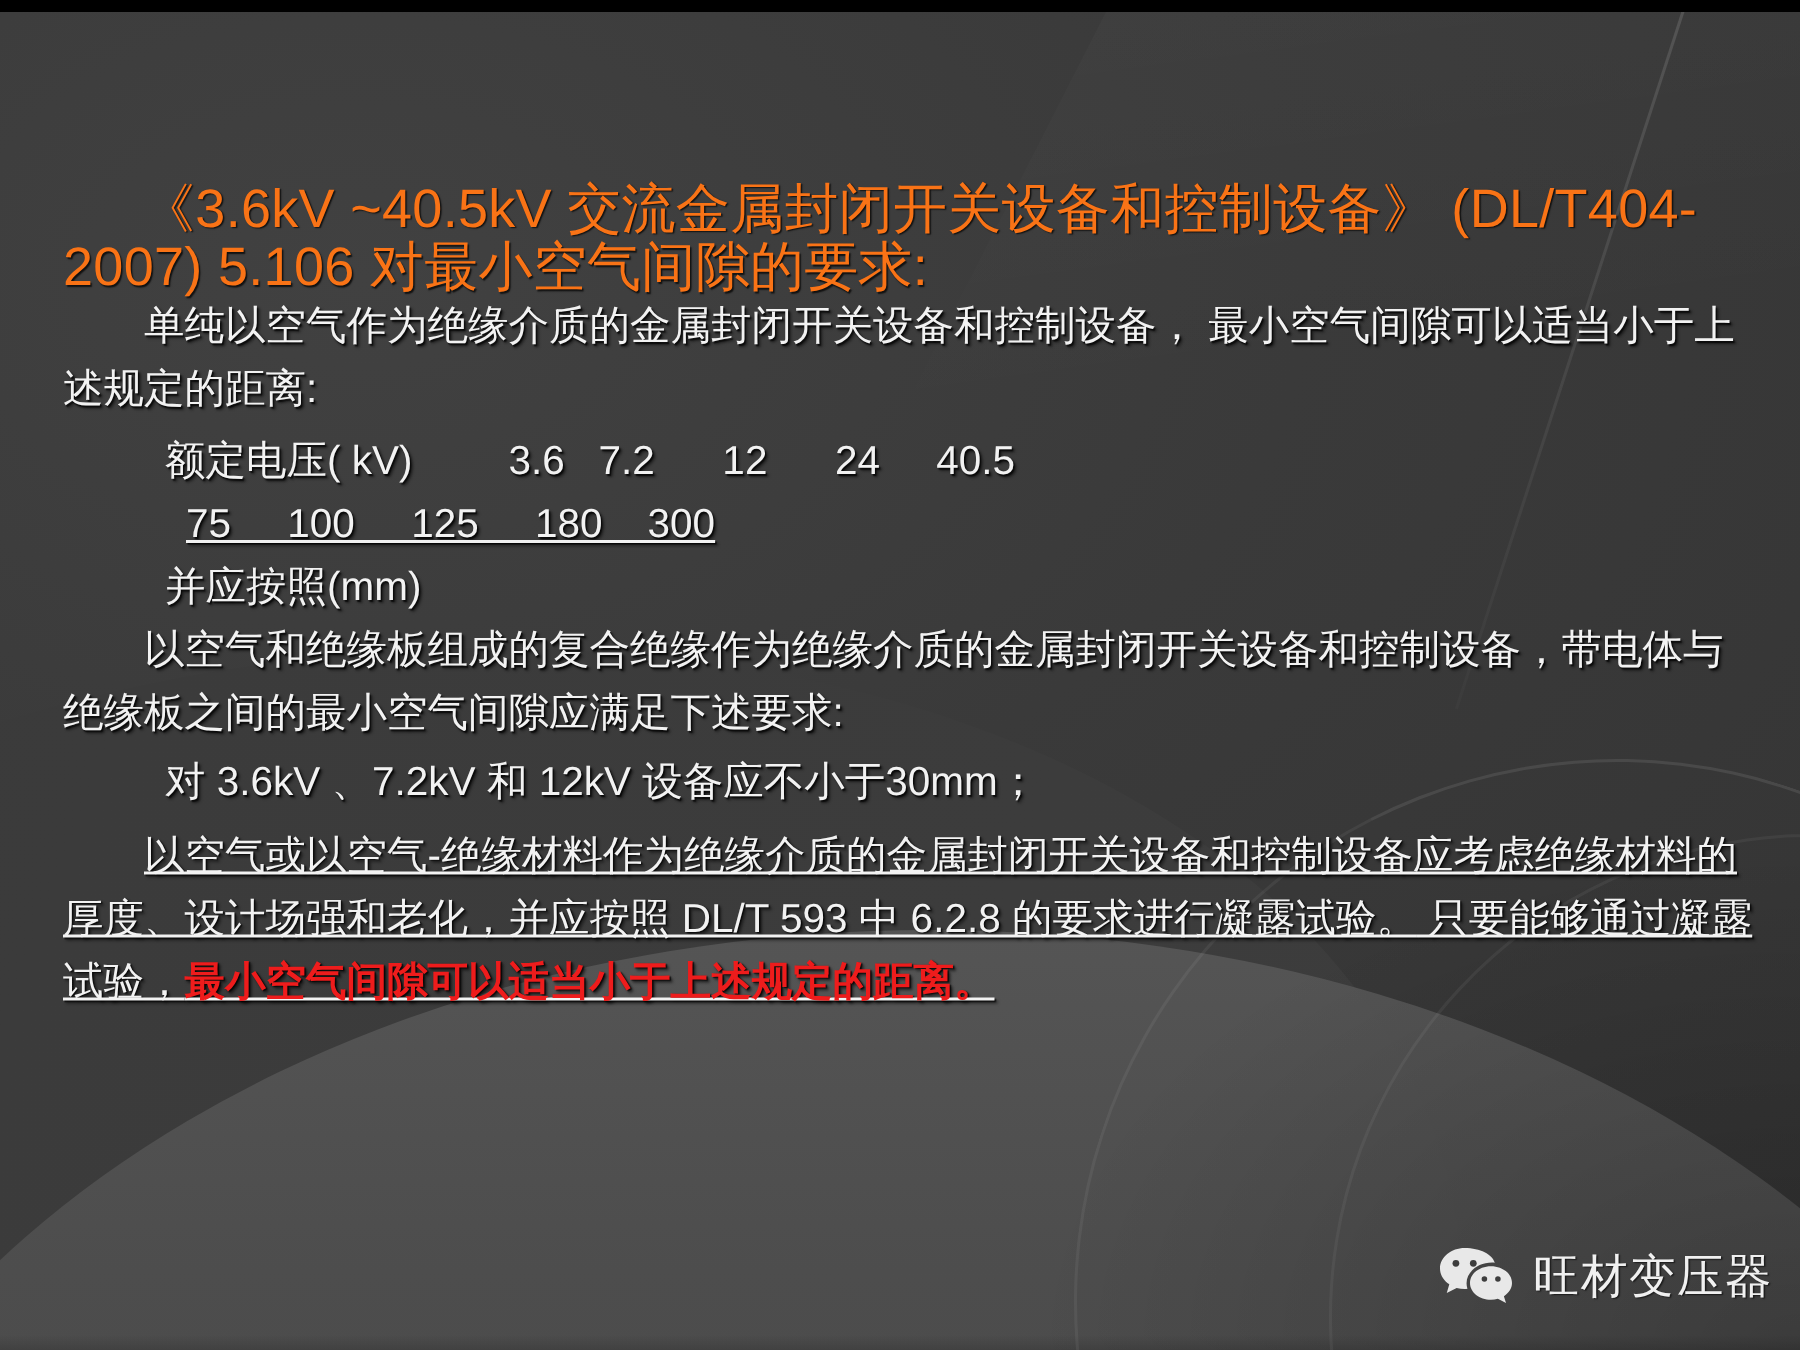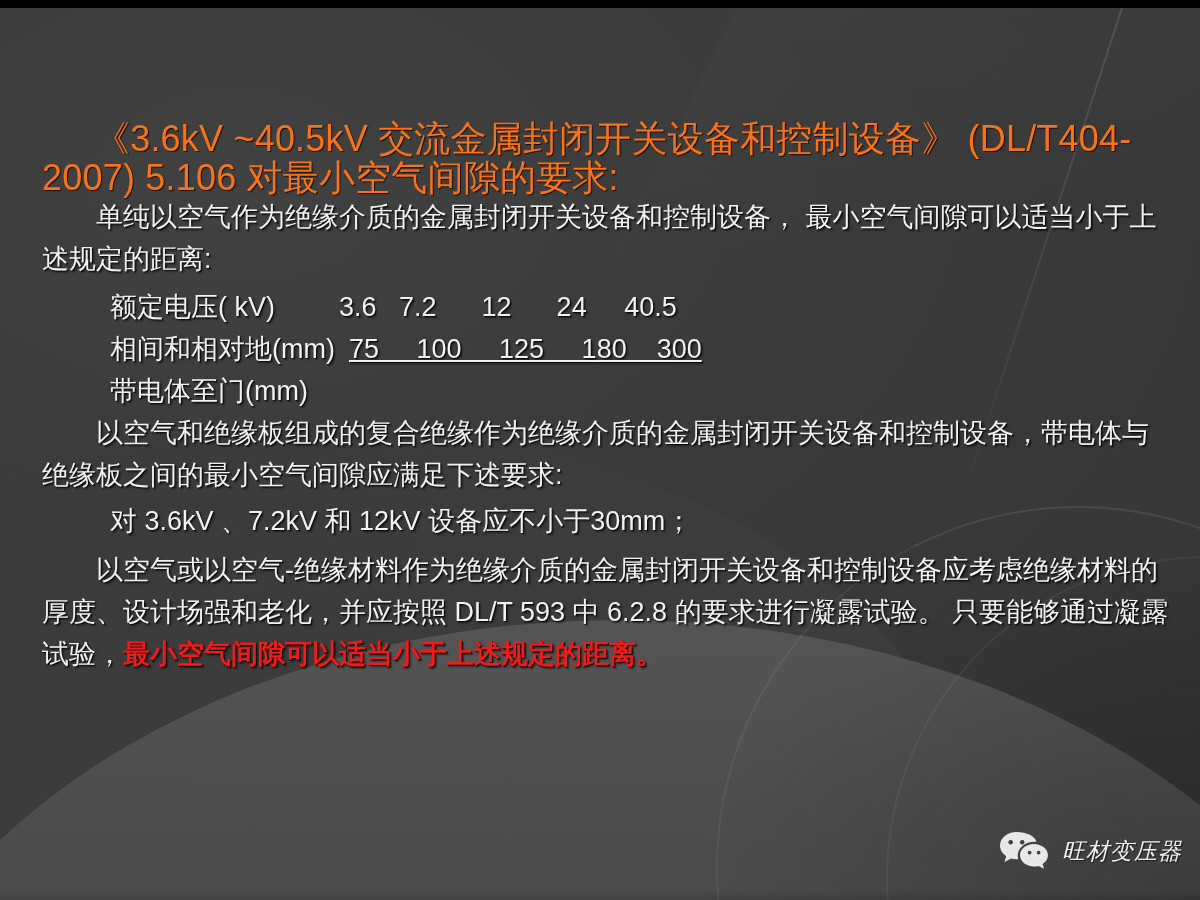--- a/index.html
+++ b/index.html
@@ -162,20 +162,21 @@
   .sub-line {
     height: 43px;
     white-space: pre;
   }
 
   .closing {
     margin-top: 6px;
   }
   .closing .para {
     text-indent: 54px;
+    text-decoration: underline;
   }
   .red-line {
     color: #ee1c1c;
     font-weight: bold;
     text-shadow: 1px 1px 1px rgba(0,0,0,0.85), 2px 2px 2px rgba(0,0,0,0.5);
   }
 
   
   .watermark {
     position: absolute;
@@ -186,24 +187,23 @@
     gap: 12px;
   }
   .wechat-icon {
     width: 52px;
     height: 42px;
     position: relative;
     display: block;
   }
   .wm-text {
     color: #f0f0f0;
-    font-size: 23px;
+    font-size: 31px;
     letter-spacing: 1px;
     text-shadow: 1px 1px 1px rgba(0,0,0,0.6);
-    font-style: italic;
   }
 </style>
 </head>
 <body>
 
 <div id="slide">
 
   <div class="bg-base"></div>
   <div class="bg-wedge-left"></div>
   <div class="bg-bottom-band"></div>
@@ -222,25 +222,24 @@
     <div class="body-block">
 
       <p class="para">单纯以空气作为绝缘介质的金属封闭开关设备和控制设备， 最小空气间隙可以适当小于上述规定的距离:</p>
 
       <div class="table-block">
         <div class="trow trow-1">
           <span class="tlabel">额定电压( kV)</span>
           <span class="tvals">3.6   7.2      12      24     40.5</span>
         </div>
         <div class="trow trow-2">
-          <span class="tlabel">相间和相对地(mm)</span>
           <span class="tvals">75     100     125     180    300</span>
         </div>
         <div class="trow trow-3">
-          <span class="tlabel">带电体至门(mm)</span>
+          <span class="tlabel">并应按照(mm)</span>
         </div>
       </div>
 
       <p class="para">以空气和绝缘板组成的复合绝缘作为绝缘介质的金属封闭开关设备和控制设备，带电体与绝缘板之间的最小空气间隙应满足下述要求:</p>
 
       <div class="sub-lines">
         <div class="sub-line">对 3.6kV 、7.2kV 和 12kV 设备应不小于30mm；</div>
       </div>
 
       <div class="closing">

